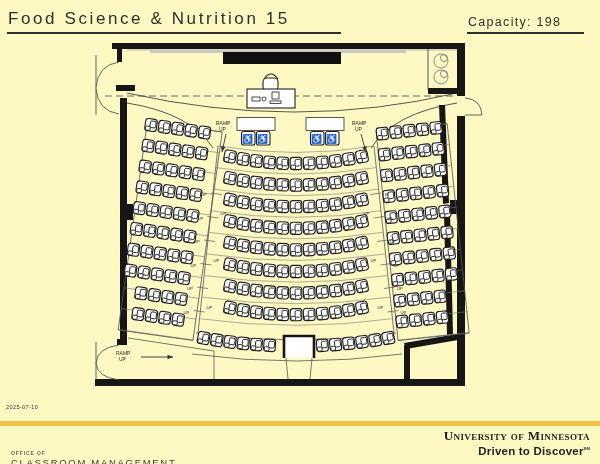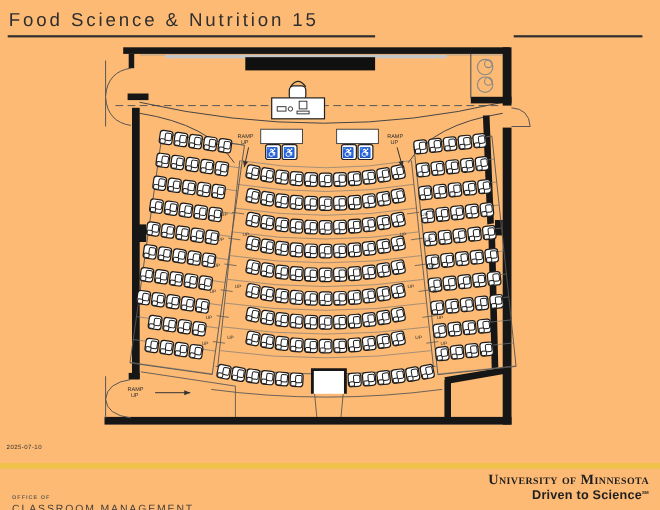--- a/index.html
+++ b/index.html
@@ -1,17 +1,17 @@
 <!DOCTYPE html>
 <html><head>
 <meta charset="utf-8">
 <style>
   html,body{margin:0;padding:0;background:#fff;width:600px;height:464px;overflow:hidden;
     font-family:"Liberation Sans",sans-serif;}
-  .stage{position:relative;width:600px;height:464px;background:#fdba74;}
+  .stage{position:relative;width:600px;height:464px;background:#fef9c3;}
   .title{position:absolute;left:8px;top:9px;font-size:17px;letter-spacing:2.6px;color:#2e2e2e;font-weight:400;white-space:nowrap;}
   .rule{position:absolute;top:32px;height:1.6px;background:#2e2e2e;}
   .rule.left{left:7px;width:334px;}
   .rule.right{left:467px;width:117px;}
   .capacity{position:absolute;left:468px;top:15px;font-size:12.5px;letter-spacing:1.3px;color:#2e2e2e;white-space:nowrap;}
   .datestamp{position:absolute;left:6px;top:404px;font-size:5.5px;letter-spacing:.4px;color:#333;}
   .goldbar{position:absolute;left:0;top:421px;width:600px;height:5px;}
   .f-left{position:absolute;left:11px;top:450px;color:#433d38;}
   .f-eyebrow{font-size:5px;letter-spacing:.9px;color:#6a6258;font-weight:700;}
   .f-dept{font-size:9.5px;letter-spacing:1.7px;font-weight:500;margin-top:1px;}
@@ -22,20 +22,21 @@
   .f-tag{font-size:11.5px;font-weight:700;margin-top:1px;letter-spacing:.2px;}
   .f-tag sup{font-size:4px;}
   svg text{font-family:"Liberation Sans",sans-serif;}
 </style>
 </head>
 <body>
 
 <div class="stage">
 
   <div class="title">Food Science &amp; Nutrition 15</div>
+  <div class="capacity">Capacity: 198</div>
   <div class="rule left"></div>
   <div class="rule right"></div>
 
   <svg width="600" height="464" viewBox="0 0 600 464" style="position:absolute;left:0;top:0;" xmlns="http://www.w3.org/2000/svg">
 
     <line x1="127" y1="50" x2="457" y2="50" stroke="#9a9a9a" stroke-width="0.7"></line>
     <rect x="150" y="50" width="256" height="3" fill="#c7c7c7"></rect>
     <rect x="223" y="52" width="118" height="12" fill="#101010"></rect>
 
     <line x1="105" y1="96" x2="456" y2="96" stroke="#555" stroke-width="0.9" stroke-dasharray="7 4"></line>
@@ -1208,15 +1209,15 @@
   <div class="goldbar" style="background: rgb(239, 194, 74);"></div>
 
   <div class="f-left">
     <div class="f-eyebrow">OFFICE OF</div>
     <div class="f-dept">CLASSROOM MANAGEMENT</div>
   </div>
 
 
   <div class="f-right">
     <div class="f-umn">University of Minnesota</div>
-    <div class="f-tag"><span>Driven to Science</span><sup>SM</sup></div>
+    <div class="f-tag"><span>Driven to Discover</span><sup>SM</sup></div>
   </div>
 </div>
 
 </body></html>

